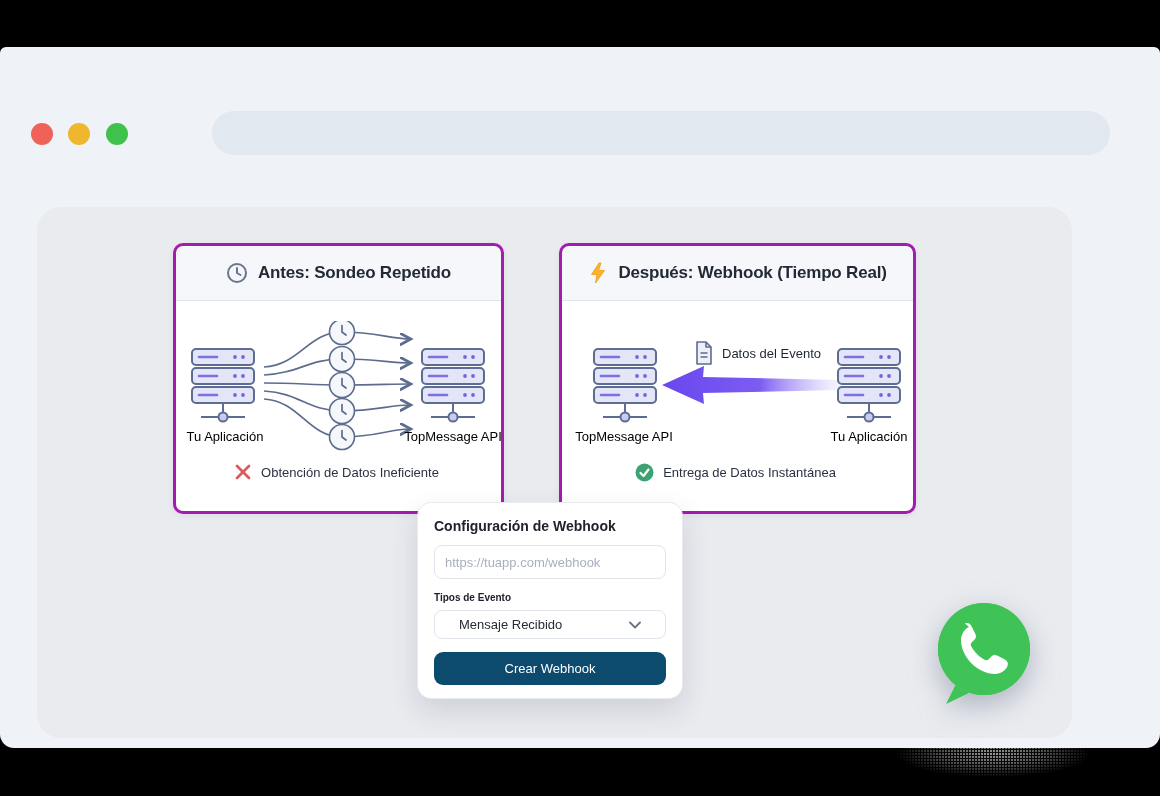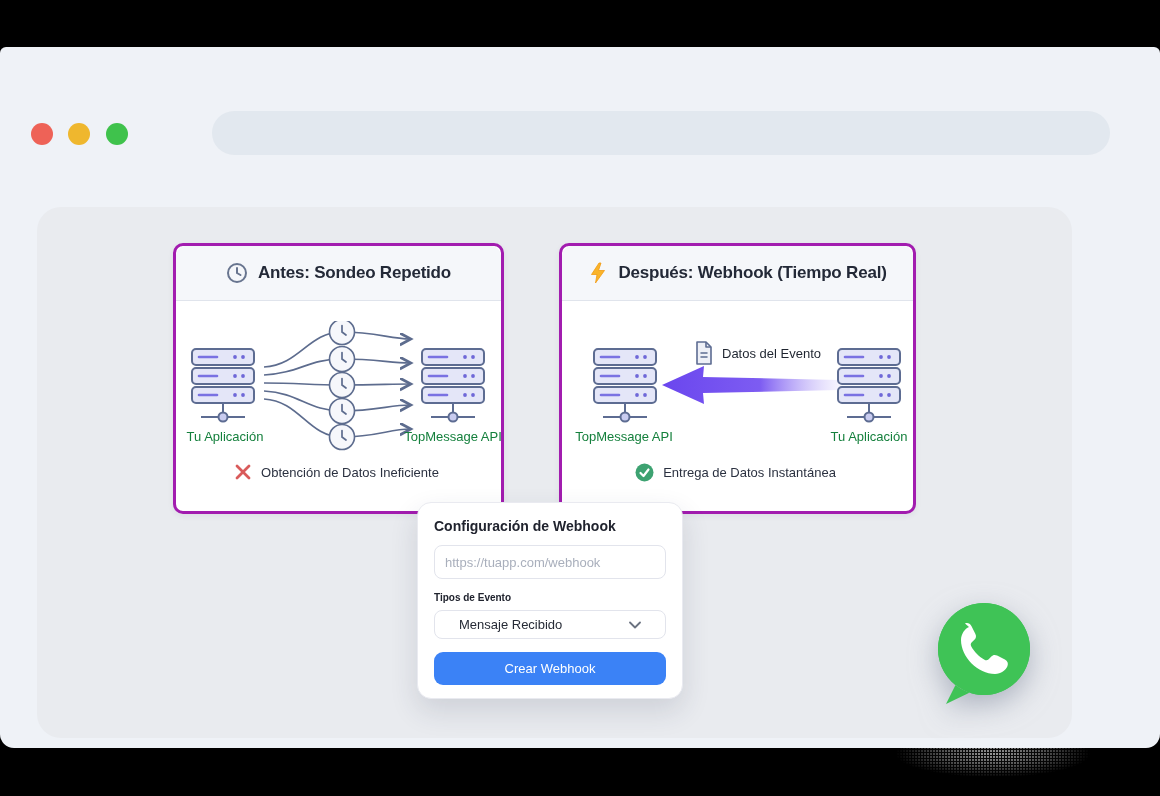--- a/index.html
+++ b/index.html
@@ -28,21 +28,21 @@
   .card { position:absolute; background:#fff; border:3px solid #a21caf; border-radius:10px;
           box-shadow:0 2px 6px rgba(30,40,70,.06); }
   .card-before { left:136px; top:36px; width:331px; height:271px; }
   .card-after  { left:522px; top:36px; width:357px; height:271px; }
   .card-header { height:55px; display:flex; align-items:center; justify-content:center; gap:10px;
                  background:#f5f7fa; border-bottom:1px solid #e0e4ec; border-radius:10px 10px 0 0; }
   .card-title { font-size:17px; font-weight:bold; color:#232937; letter-spacing:-.2px; }
   .card-body { position:relative; height:214px; }
 
   .server { position:absolute; width:66px; height:86px; }
-  .srv-label { position:absolute; top:128px; font-size:13px; color:#15803d; text-align:center; }
+  .srv-label { position:absolute; top:128px; font-size:13px; color:#000000; text-align:center; }
 
   .mid-polling { position:absolute; left:84px; top:20px; }
   .mid-arrow { position:absolute; left:96px; top:60px; }
 
   .event-row { position:absolute; left:132px; top:40px; display:flex; align-items:center; gap:8px; }
   .event-row span { font-size:13px; color:#1f2530; font-weight:normal; }
 
   .status-row { position:absolute; left:0; right:4px; top:162px; display:flex;
                 align-items:center; justify-content:center; gap:9px; }
   .status-row span { font-size:13px; color:#2b3140; }
@@ -54,21 +54,21 @@
   .form-title { font-size:14px; font-weight:bold; color:#20232e; }
   .form-input { margin-top:11px; width:100%; height:28px; border:1px solid #e2e4ec; border-radius:8px;
                 padding:16px 10px; font-size:13px; color:#3a4150; outline:none; background:#fff;
                 font-family:"Liberation Sans","DejaVu Sans",sans-serif; }
   .form-input::placeholder { color:#a9afbc; }
   .form-label { margin-top:13px; font-size:10px; font-weight:bold; color:#20232e; }
   .form-select { margin-top:7px; height:29px; border:1px solid #e2e4ec; border-radius:8px;
                  display:flex; align-items:center; justify-content:space-between;
                  padding:0 24px; font-size:13px; color:#262b36; cursor:pointer; background:#fff; }
   .form-button { margin-top:13px; height:33px; border:none; width:100%; border-radius:9px;
-                 background:#3b82f6; color:#fff; font-size:13px; display:flex; align-items:center;
+                 background:#0c4a6e; color:#fff; font-size:13px; display:flex; align-items:center;
                  justify-content:center; cursor:pointer;
                  font-family:"Liberation Sans","DejaVu Sans",sans-serif; }
 
   
   .whatsapp { position:absolute; left:933px; top:553px; width:102px; height:110px; cursor:pointer;
               filter:drop-shadow(0 10px 14px rgba(125,135,155,.55)); }
 
   
   .dither { position:absolute; left:868px; bottom:0; width:250px; height:48px;
             background-image:

